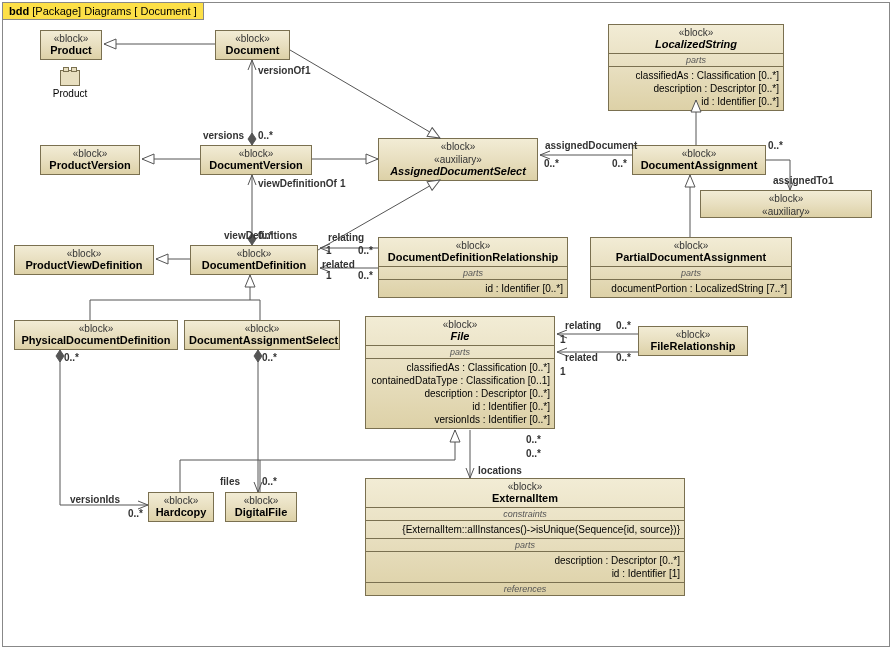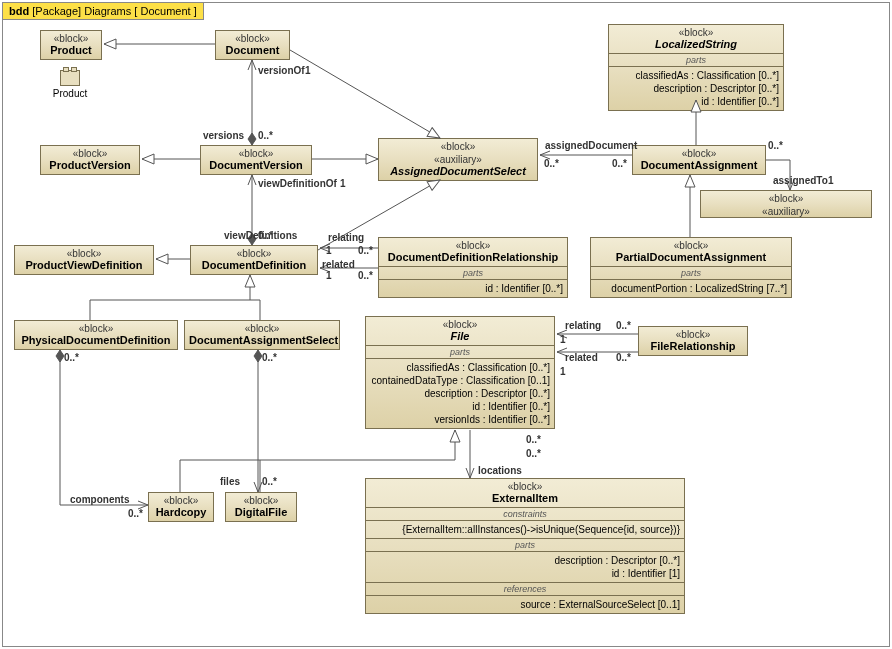--- a/index.html
+++ b/index.html
@@ -156,23 +156,20 @@
   <div class="sect-hdr">constraints</div>
   <div class="sect">
     <div>{ExternalItem::allInstances()-&gt;isUnique(Sequence{id, source})}</div>
   </div>
   <div class="sect-hdr">parts</div>
   <div class="sect">
     <div>description : Descriptor [0..*]</div>
     <div>id : Identifier [1]</div>
   </div>
   <div class="sect-hdr">references</div>
-  <div class="sect">
-    <div>source : ExternalSourceSelect [0..1]</div>
-  </div>
 </div>
 
 <svg class="conn">
   <defs>
     <marker id="tri" markerWidth="14" markerHeight="12" refX="13" refY="6" orient="auto">
       <path d="M1,1 L13,6 L1,11 Z" fill="#fff" stroke="#555"></path>
     </marker>
     <marker id="arrow" markerWidth="12" markerHeight="10" refX="11" refY="5" orient="auto">
       <path d="M1,1 L11,5 L1,9" fill="none" stroke="#555"></path>
     </marker>
@@ -247,18 +244,18 @@
 <div class="lbl" style="left:768px;top:140px;">0..*</div>
 <div class="lbl" style="left:565px;top:320px;">relating</div>
 <div class="lbl" style="left:565px;top:352px;">related</div>
 <div class="lbl" style="left:616px;top:320px;">0..*</div>
 <div class="lbl" style="left:560px;top:334px;">1</div>
 <div class="lbl" style="left:616px;top:352px;">0..*</div>
 <div class="lbl" style="left:560px;top:366px;">1</div>
 <div class="lbl" style="left:478px;top:448px;margin-top:17px;">locations</div>
 <div class="lbl" style="left:526px;top:434px;">0..*</div>
 <div class="lbl" style="left:526px;top:448px;">0..*</div>
-<div class="lbl" style="left:70px;top:494px;">components</div>
+<div class="lbl" style="left:70px;top:494px;">versionIds</div>
 <div class="lbl" style="left:128px;top:508px;">0..*</div>
 <div class="lbl" style="left:64px;top:352px;">0..*</div>
 <div class="lbl" style="left:220px;top:476px;">files</div>
 <div class="lbl" style="left:262px;top:476px;">0..*</div>
 <div class="lbl" style="left:262px;top:352px;">0..*</div>
 
 </body></html>

